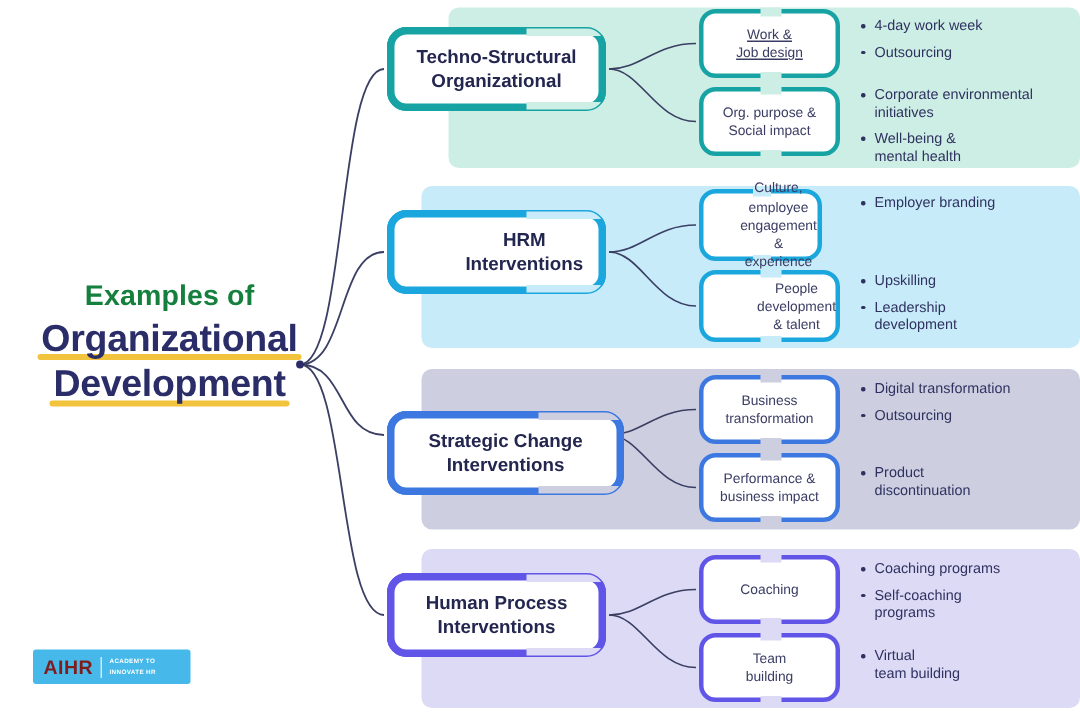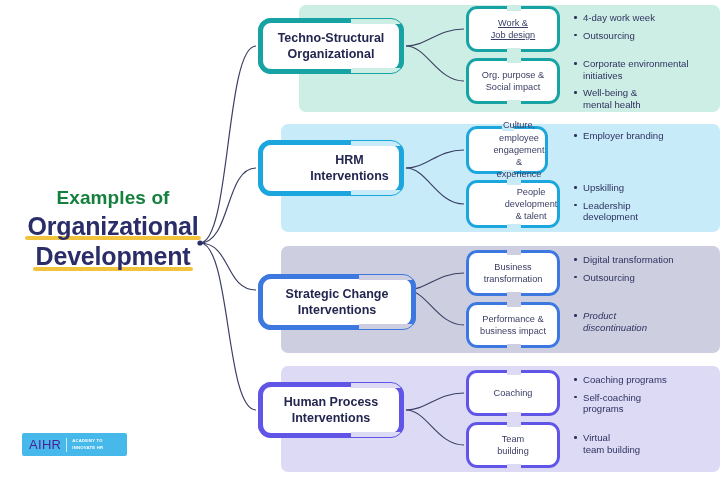--- a/index.html
+++ b/index.html
@@ -132,21 +132,21 @@
 
   
   #logo{
     position:absolute;left:22px;top:433px;
     height:23px;width:105px;
     background:#46b9ea;border-radius:2px;
     display:flex;align-items:center;
     z-index:8;
   }
   #logo-mark{
-    color:#4c1d95;font-weight:normal;font-size:13px;
+    color:#7f1d1d;font-weight:bold;font-size:13px;
     letter-spacing:.3px;padding-left:7px;
   }
   #logo-div{
     width:1px;height:14px;background:#cdeaf9;margin:0 5px;
   }
   #logo-tag{
     color:#ffffff;font-size:4.2px;font-weight:bold;
     line-height:1.45;letter-spacing:.25px;
   }
 </style>
@@ -274,21 +274,21 @@
         <div class="bi">Digital transformation</div>
         <div class="bi">Outsourcing</div>
       </div>
       <div class="sub-box" style="left: 466px; top: 302px; width: 94px; height: 46px; --c: #3c78e0; --bandbg: #cdcfe0;">
         <span class="frame-thick"></span>
         <span class="frame-gap"></span>
         <span class="frame-gap2"></span>
         <span class="label" style="white-space: pre-line;">Performance &amp;
 business impact</span>
       </div>
-      <div class="bullets" style="left: 573px; top: 310px; width: 140px; font-style: italic;">
+      <div class="bullets" style="left: 573px; top: 310px; width: 140px;">
         <div class="bi">Product
 discontinuation</div>
       </div>
       <div class="main-box" style="left: 258px; top: 382px; width: 146px; height: 56px; --c: #6155e8; --bandbg: #dcdaf5;">
         <span class="frame-thick"></span>
         <span class="frame-gap"></span>
         <span class="frame-gap2"></span>
         <span class="frame-thin"></span>
         <span class="label" style="white-space: pre-line;">Human Process
 Interventions</span>

